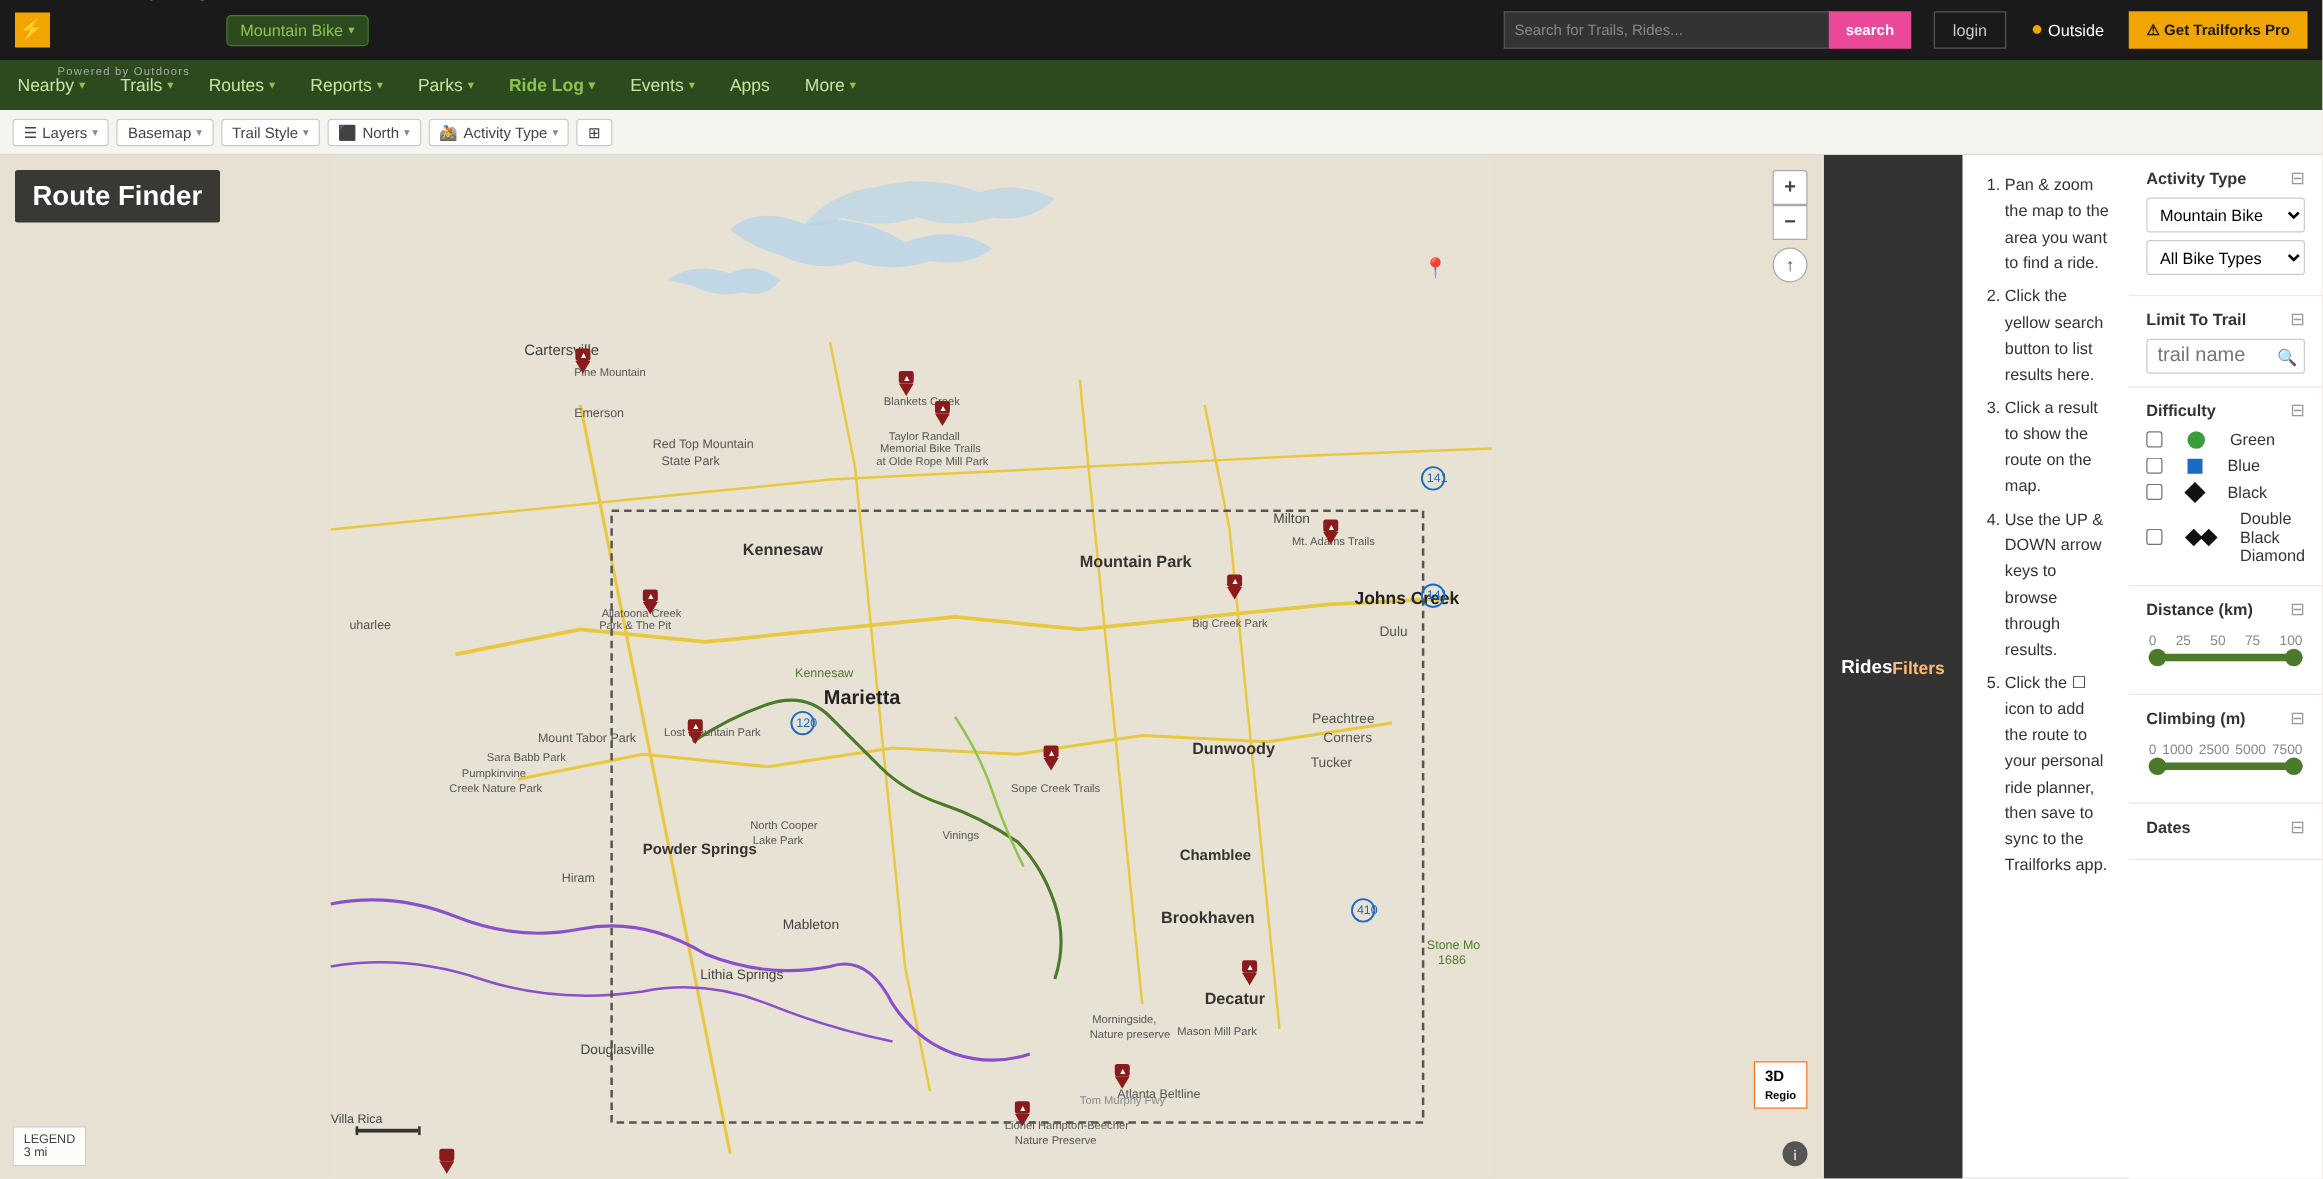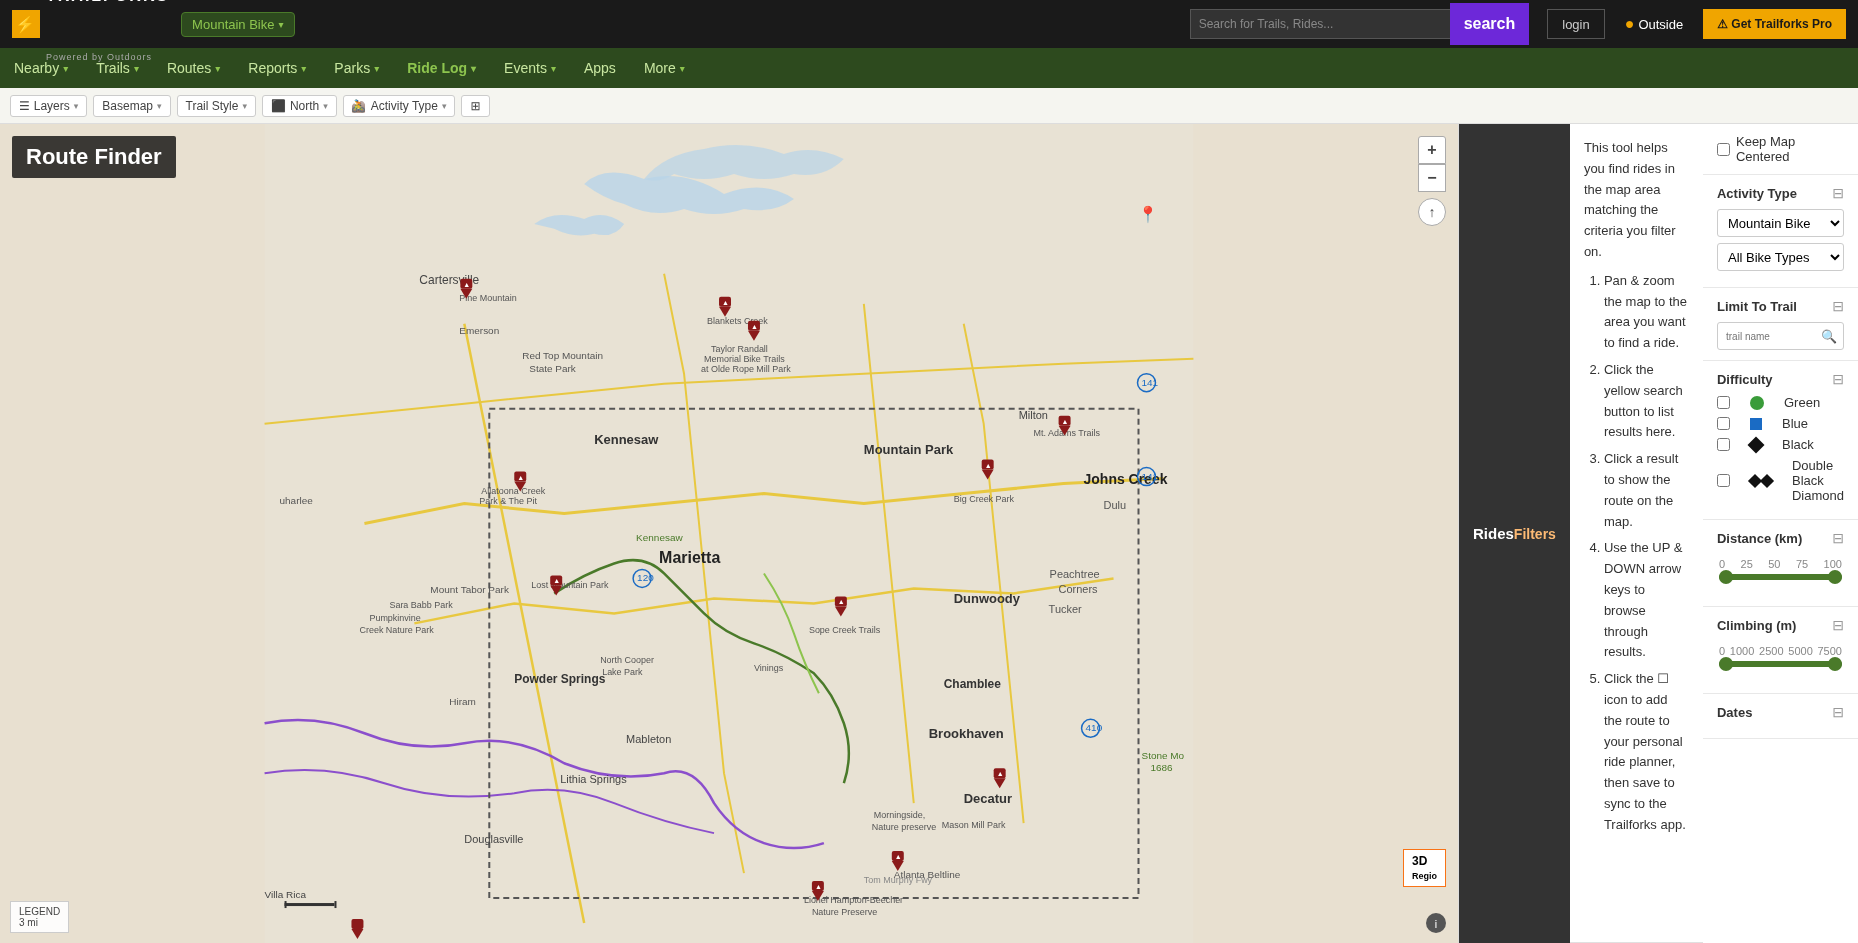--- a/index.html
+++ b/index.html
@@ -66,27 +66,27 @@
       border: 1px solid #555;
       border-right: none;
       background: #333;
       color: #ccc;
       padding: 0 8px;
       font-size: 12px;
       outline: none;
     }
     #search-input::placeholder { color: #888; }
     #search-btn {
-      background: #6d28d9;
+      background: #ec4899;
       color: #fff;
       border: none;
-      height: 42px;
+      height: 30px;
       padding: 0 14px;
       cursor: pointer;
-      font-size: 16px;
+      font-size: 12px;
       font-weight: bold;
     }
     #login-btn {
       background: transparent;
       color: #ccc;
       border: 1px solid #555;
       height: 30px;
       padding: 0 14px;
       cursor: pointer;
       font-size: 13px;
@@ -337,21 +337,21 @@
 
     .trail-search {
       display: flex; align-items: center; position: relative;
     }
     .trail-search input {
       width: 100%;
       height: 28px;
       border: 1px solid #ccc;
       border-radius: 3px;
       padding: 0 28px 0 8px;
-      font-size: 10px;
+      font-size: 16px;
       outline: none;
     }
     .trail-search .search-icon {
       position: absolute;
       right: 6px;
       color: #888;
       font-size: 13px;
     }
 
     
@@ -663,36 +663,31 @@
   </div>
 
   <div id="ride-panel">
 
     <div id="panel-header">
       <span>Rides</span>
       <span class="filters-label">Filters</span>
     </div>
 
     <div id="panel-rides">
-      <p>This tool helps you find rides in the map area matching the criteria you filter on.</p>
       <ol>
         <li>Pan &amp; zoom the map to the area you want to find a ride.</li>
         <li>Click the yellow search button to list results here.</li>
         <li>Click a result to show the route on the map.</li>
         <li>Use the UP &amp; DOWN arrow keys to browse through results.</li>
         <li>Click the ☐ icon to add the route to your personal ride planner, then save to sync to the Trailforks app.</li>
       </ol>
     </div>
 
     <div id="filters-section">
 
-      <div class="keep-centered">
-        <input type="checkbox" id="keep-centered-cb" style="">
-        <label for="keep-centered-cb">Keep Map Centered</label>
-      </div>
 
       <div class="filter-row">
         <div class="filter-row-header">
           <span class="filter-label">Activity Type</span>
           <span class="expand-icon">⊟</span>
         </div>
         <select class="filter-select">
           <option>Mountain Bike</option>
           <option>Road Bike</option>
           <option>Gravel/CX</option>

